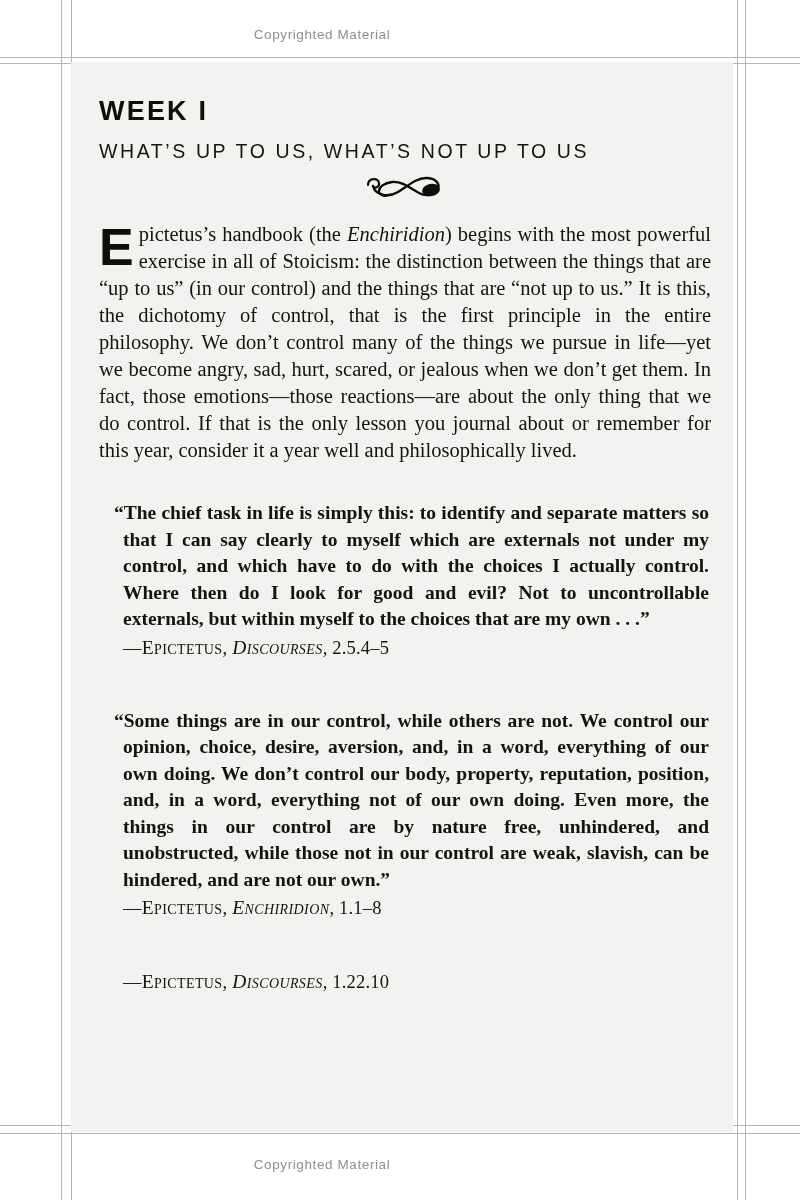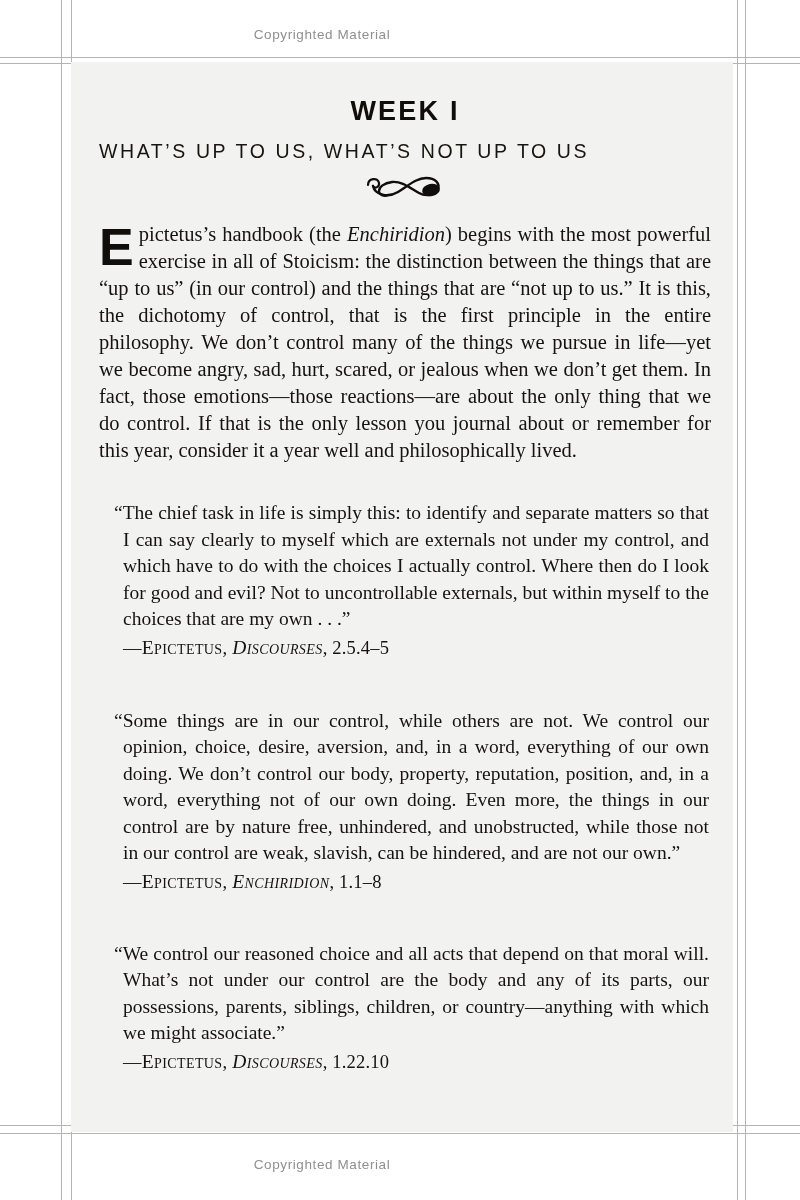--- a/index.html
+++ b/index.html
@@ -64,21 +64,20 @@
   .content {
     position: absolute;
     left: 99px;
     top: 62px;
     width: 612px;
     z-index: 2;
     color: #15130f;
   }
 
   .week-title {
-    text-align: center;
     font-family: "Liberation Sans", sans-serif;
     font-weight: bold;
     font-size: 27px;
     letter-spacing: 2.2px;
     margin: 0;
     padding-top: 34px;
     color: #100e0b;
   }
 
   .week-subtitle {
@@ -131,20 +130,21 @@
   .q2 { padding-top: 47px; }
   .q3 { padding-top: 46px; }
 
   .quote-text {
     margin: 0;
     font-size: 19.5px;
     line-height: 26.5px;
     text-align: justify;
     text-justify: inter-word;
     text-indent: -9px;
+    font-weight: bold;
   }
 
   .attribution {
     margin: 0;
     padding-top: 2px;
     font-size: 18.5px;
     line-height: 26px;
     letter-spacing: 0.2px;
   }
   .sc {
@@ -197,19 +197,18 @@
     <p class="quote-text">“The chief task in life is simply this: to identify and separate matters so that I can say clearly to myself which are externals not under my control, and which have to do with the choices I actually control. Where then do I look for good and evil? Not to uncontrollable externals, but within myself to the choices that are my own . . .”</p>
     <p class="attribution"><span>—</span><span class="sc">Epictetus</span><span>, </span><span class="sc-it">Discourses</span><span>, 2.5.4–5</span></p>
   </blockquote>
 
   <blockquote class="quote-block q2">
     <p class="quote-text">“Some things are in our control, while others are not. We control our opinion, choice, desire, aversion, and, in a word, everything of our own doing. We don’t control our body, property, reputation, position, and, in a word, everything not of our own doing. Even more, the things in our control are by nature free, unhindered, and unobstructed, while those not in our control are weak, slavish, can be hindered, and are not our own.”</p>
     <p class="attribution"><span>—</span><span class="sc">Epictetus</span><span>, </span><span class="sc-it">Enchiridion</span><span>, 1.1–8</span></p>
   </blockquote>
 
   <blockquote class="quote-block q3">
-    <p class="quote-text">“We control our reasoned choice and all acts that depend on that moral will. What’s not under our control are the body and any of its parts, our possessions, parents, siblings, children, or country—anything with which we might associate.”</p>
     <p class="attribution"><span>—</span><span class="sc">Epictetus</span><span>, </span><span class="sc-it">Discourses</span><span>, 1.22.10</span></p>
   </blockquote>
 
 </div>
 
 <div class="copyright-banner copyright-bottom">Copyrighted Material</div>
 
 </body></html>

